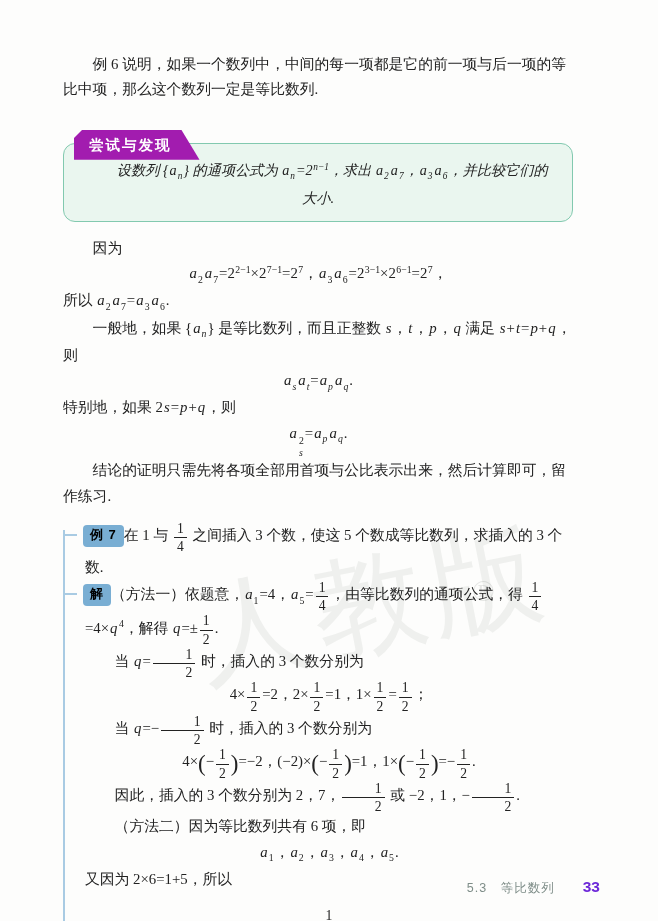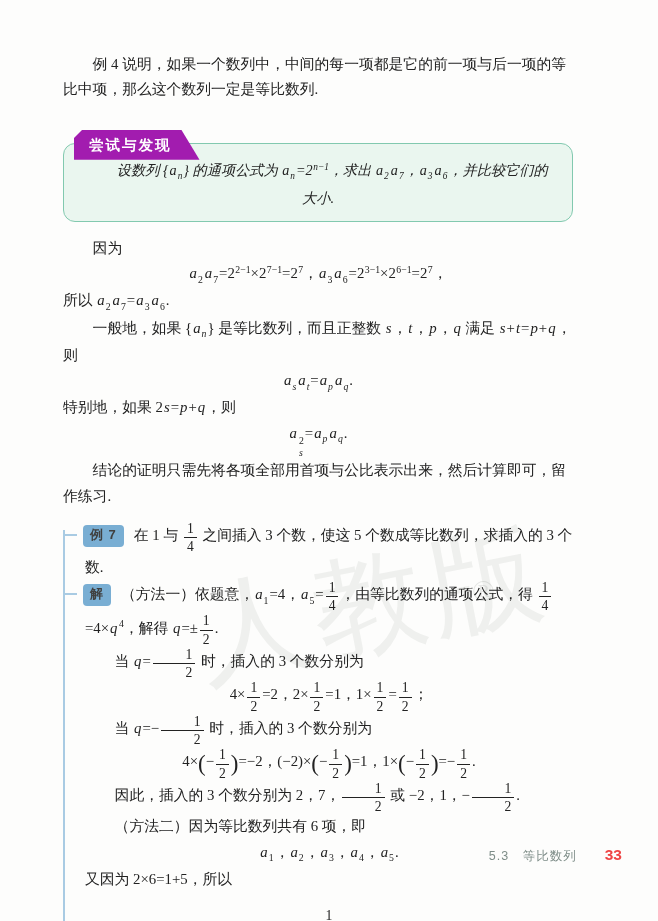--- a/index.html
+++ b/index.html
@@ -50,24 +50,24 @@
     background:#a21caf;color:#ffffff;
     font-family:Liberation Mono, monospace;
     font-size:14.5px;font-weight:bold;letter-spacing:2px;
     padding:3px 28px 0 15px;
     clip-path:polygon(0 100%,0 8px,8px 0,calc(100% - 18px) 0,100% 100%);
   }
   
   .example{position:relative;padding-left:22px;margin-top:12px;}
   .vline{position:absolute;left:0;top:9px;bottom:4px;width:2px;background:#a9cbe3;}
   .badge{
-    display:inline-block;background:#79aed3;color:#404040;
+    display:inline-block;background:#79aed3;color:#000000;
     font-family:"Liberation Sans","DejaVu Sans",sans-serif;
     font-size:13px;font-weight:bold;
-    border-radius:4px;padding:1px 7px 2px;margin-right:10px;
+    border-radius:4px;padding:1px 7px 2px;
     letter-spacing:1px;line-height:1.45;vertical-align:1px;
   }
   .connector{
     display:inline-block;width:14px;height:2px;background:#a9cbe3;
     vertical-align:4.5px;margin-left:-22px;margin-right:6px;
   }
   
   .watermark{
     position:absolute;left:195px;top:548px;z-index:1;
     font-size:112px;line-height:1;white-space:nowrap;
@@ -76,44 +76,44 @@
     letter-spacing:6px;
     pointer-events:none;user-select:none;
   }
   .watermark-reg{
     position:absolute;left:472px;top:574px;z-index:1;
     font-size:30px;color:rgba(70,75,73,0.13);
     pointer-events:none;user-select:none;
   }
   
   .footer{
-    position:absolute;left:0;top:846px;width:100%;z-index:2;
+    position:absolute;left:0;top:878px;width:100%;z-index:2;
     display:flex;justify-content:flex-end;align-items:baseline;
-    gap:28px;padding-right:36px;box-sizing:border-box;
+    gap:28px;padding-right:58px;box-sizing:border-box;
   }
   .footer-section{
     font-family:"Liberation Sans","DejaVu Sans",sans-serif;
     font-size:12.5px;color:#7e8d88;white-space:pre;letter-spacing:1px;
   }
   .footer-page{
     font-family:"Liberation Sans","DejaVu Sans",sans-serif;
-    font-size:15.5px;font-weight:bold;color:#ef4444;
+    font-size:15.5px;font-weight:bold;color:#6d28d9;
   }
 </style>
 </head>
 <body>
 
 <div class="page">
 
   <div class="watermark">人教版</div>
   <div class="watermark-reg">®</div>
 
   <div class="content">
 
-    <p class="indent"><span class="mt">例 4 说明，如果一个数列中，中间的每一项都是它的前一项与后一项的等比中项，那么这个数列一定是等比数列.</span></p>
+    <p class="indent"><span class="mt">例 6 说明，如果一个数列中，中间的每一项都是它的前一项与后一项的等比中项，那么这个数列一定是等比数列.</span></p>
 
     <div class="discover-box">
       <span class="box-tab">尝试与发现</span>
       <p class="kai indent"><span class="mt">设数列 {</span><span class="v">a</span><span class="sub"><i>n</i></span><span class="mt">} 的通项公式为 </span><span class="v">a</span><span class="sub"><i>n</i></span><span class="mt">=2</span><span class="sup"><i>n</i>−1</span><span class="mt">，求出 </span><span class="v">a</span><span class="sub">2</span><span class="v">a</span><span class="sub">7</span><span class="mt">，</span><span class="v">a</span><span class="sub">3</span><span class="v">a</span><span class="sub">6</span><span class="mt">，并比较它们的大小.</span></p>
     </div>
 
     <p class="indent"><span class="mt">因为</span></p>
     <p class="fline"><span class="v">a</span><span class="sub">2</span><span class="v">a</span><span class="sub">7</span><span class="mt">=2</span><span class="sup">2−1</span><span class="mt">×2</span><span class="sup">7−1</span><span class="mt">=2</span><span class="sup">7</span><span class="mt">，</span><span class="v">a</span><span class="sub">3</span><span class="v">a</span><span class="sub">6</span><span class="mt">=2</span><span class="sup">3−1</span><span class="mt">×2</span><span class="sup">6−1</span><span class="mt">=2</span><span class="sup">7</span><span class="mt">，</span></p>
     <p><span class="mt">所以 </span><span class="v">a</span><span class="sub">2</span><span class="v">a</span><span class="sub">7</span><span class="mt">=</span><span class="v">a</span><span class="sub">3</span><span class="v">a</span><span class="sub">6</span><span class="mt">.</span></p>
     <p class="indent"><span class="mt">一般地，如果 {</span><span class="v">a</span><span class="sub"><i>n</i></span><span class="mt">} 是等比数列，而且正整数 </span><span class="v">s</span><span class="mt">，</span><span class="v">t</span><span class="mt">，</span><span class="v">p</span><span class="mt">，</span><span class="v">q</span><span class="mt"> 满足 </span><span class="v">s</span><span class="mt">+</span><span class="v">t</span><span class="mt">=</span><span class="v">p</span><span class="mt">+</span><span class="v">q</span><span class="mt">，则</span></p>

